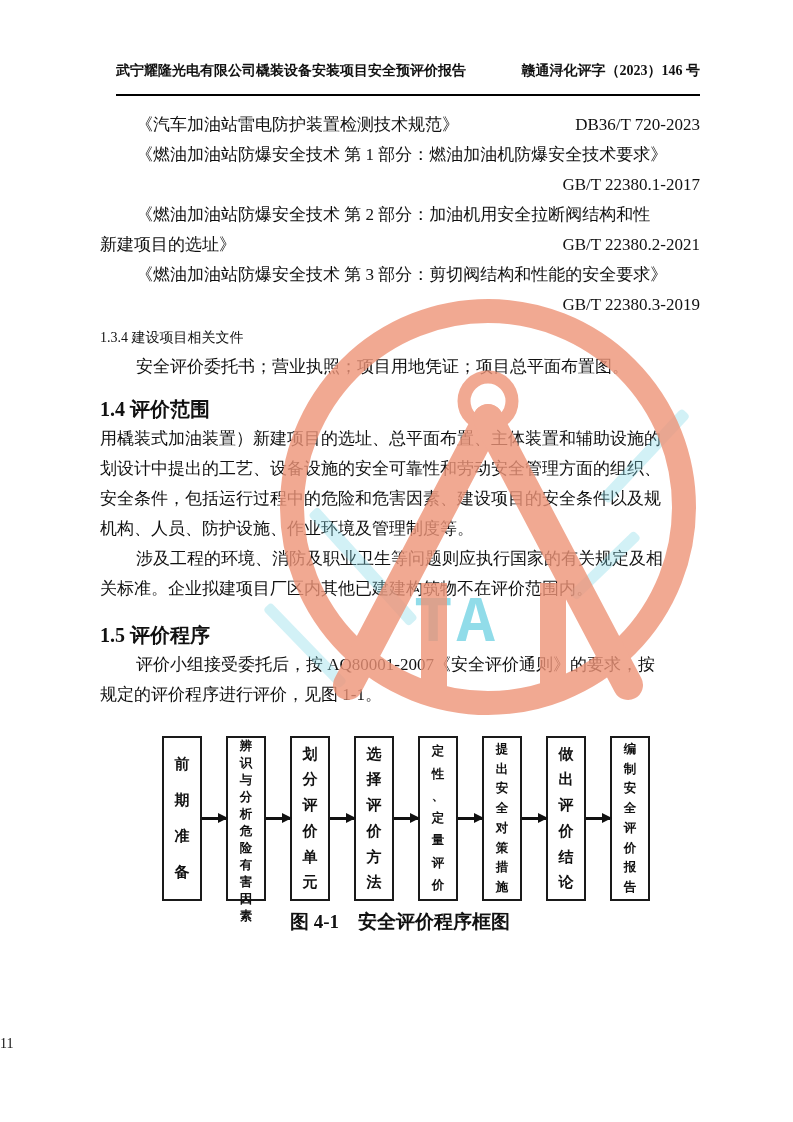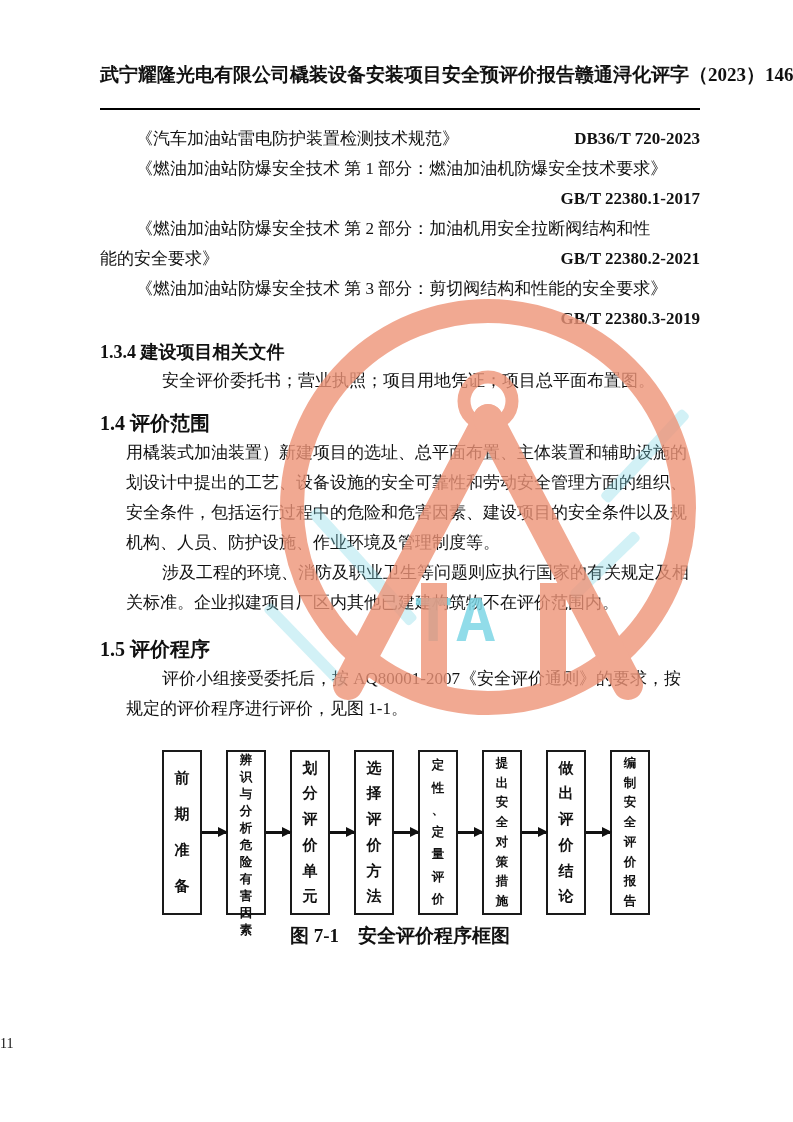--- a/index.html
+++ b/index.html
@@ -13,39 +13,40 @@
     margin:0 auto;
   }
   .inner{
     position:absolute;
     left:100px;top:62px;
     width:600px;
   }
   
   .doc-header{
     display:flex;justify-content:space-between;align-items:flex-end;
-    font-size:19px;font-weight:bold;
-    padding-bottom:20px;
+    font-size:14px;font-weight:bold;
+    padding-bottom:14px;
     border-bottom:2px solid #000;
     white-space:nowrap;
+    margin-left:16px;
   }
   
   .standards{margin-top:14px;}
   .std-row{
     display:flex;justify-content:space-between;align-items:baseline;
     font-size:17px;line-height:30px;height:30px;
     white-space:nowrap;
   }
   .std-row .t{white-space:nowrap;}
   .std-row.indent .t{padding-left:36px;}
-  .std-row .c{white-space:nowrap;font-weight:bold;}
-  
-  .h-sub{font-size:18px;font-weight:bold;line-height:28px;margin-top:6px;white-space:nowrap;}
+  .std-row .c{white-space:nowrap;}
+  
+  .h-sub{font-size:14px;font-weight:normal;line-height:28px;margin-top:6px;white-space:nowrap;}
   .h-sec{font-size:20px;font-weight:bold;line-height:30px;margin-top:12px;white-space:nowrap;}
-  .body-line{font-size:17px;line-height:30px;height:30px;white-space:nowrap;margin-left:26px;}
+  .body-line{font-size:17px;line-height:30px;height:30px;white-space:nowrap;}
   .body-line.indent{padding-left:36px;}
   .gap-s{margin-top:4px;}
   .gap-m{margin-top:16px;}
   
   .flow{
     margin-top:26px;margin-left:62px;
     width:488px;height:165px;
     display:flex;align-items:center;justify-content:space-between;
   }
   .flow-box{
@@ -121,21 +122,21 @@
       </div>
       <div class="std-row">
         <span class="t"></span>
         <span class="c">GB/T 22380.1-2017</span>
       </div>
       <div class="std-row indent">
         <span class="t">《燃油加油站防爆安全技术 第 2 部分：加油机用安全拉断阀结构和性</span>
         <span class="c"></span>
       </div>
       <div class="std-row">
-        <span class="t">能的安全要求》</span>
+        <span class="t">新建项目的选址》</span>
         <span class="c">GB/T 22380.2-2021</span>
       </div>
       <div class="std-row indent">
         <span class="t">《燃油加油站防爆安全技术 第 3 部分：剪切阀结构和性能的安全要求》</span>
         <span class="c"></span>
       </div>
       <div class="std-row">
         <span class="t"></span>
         <span class="c">GB/T 22380.3-2019</span>
       </div>
@@ -252,21 +253,21 @@
             <span>制</span>
             <span>安</span>
             <span>全</span>
             <span>评</span>
             <span>价</span>
             <span>报</span>
             <span>告</span>
           </div>
         </div>
     </div>
-    <div class="fig-caption">图 7-1　安全评价程序框图</div>
+    <div class="fig-caption">图 4-1　安全评价程序框图</div>
 
   </div>
 
   <div class="watermark">
     <div class="trial-stroke ts1"></div>
     <div class="trial-stroke ts2"></div>
     <div class="trial-stroke ts3"></div>
     <div class="trial-stroke ts4"></div>
     <div class="trial-badge">TA</div>
     <svg class="seal" width="440" height="440" viewBox="0 0 440 440">

